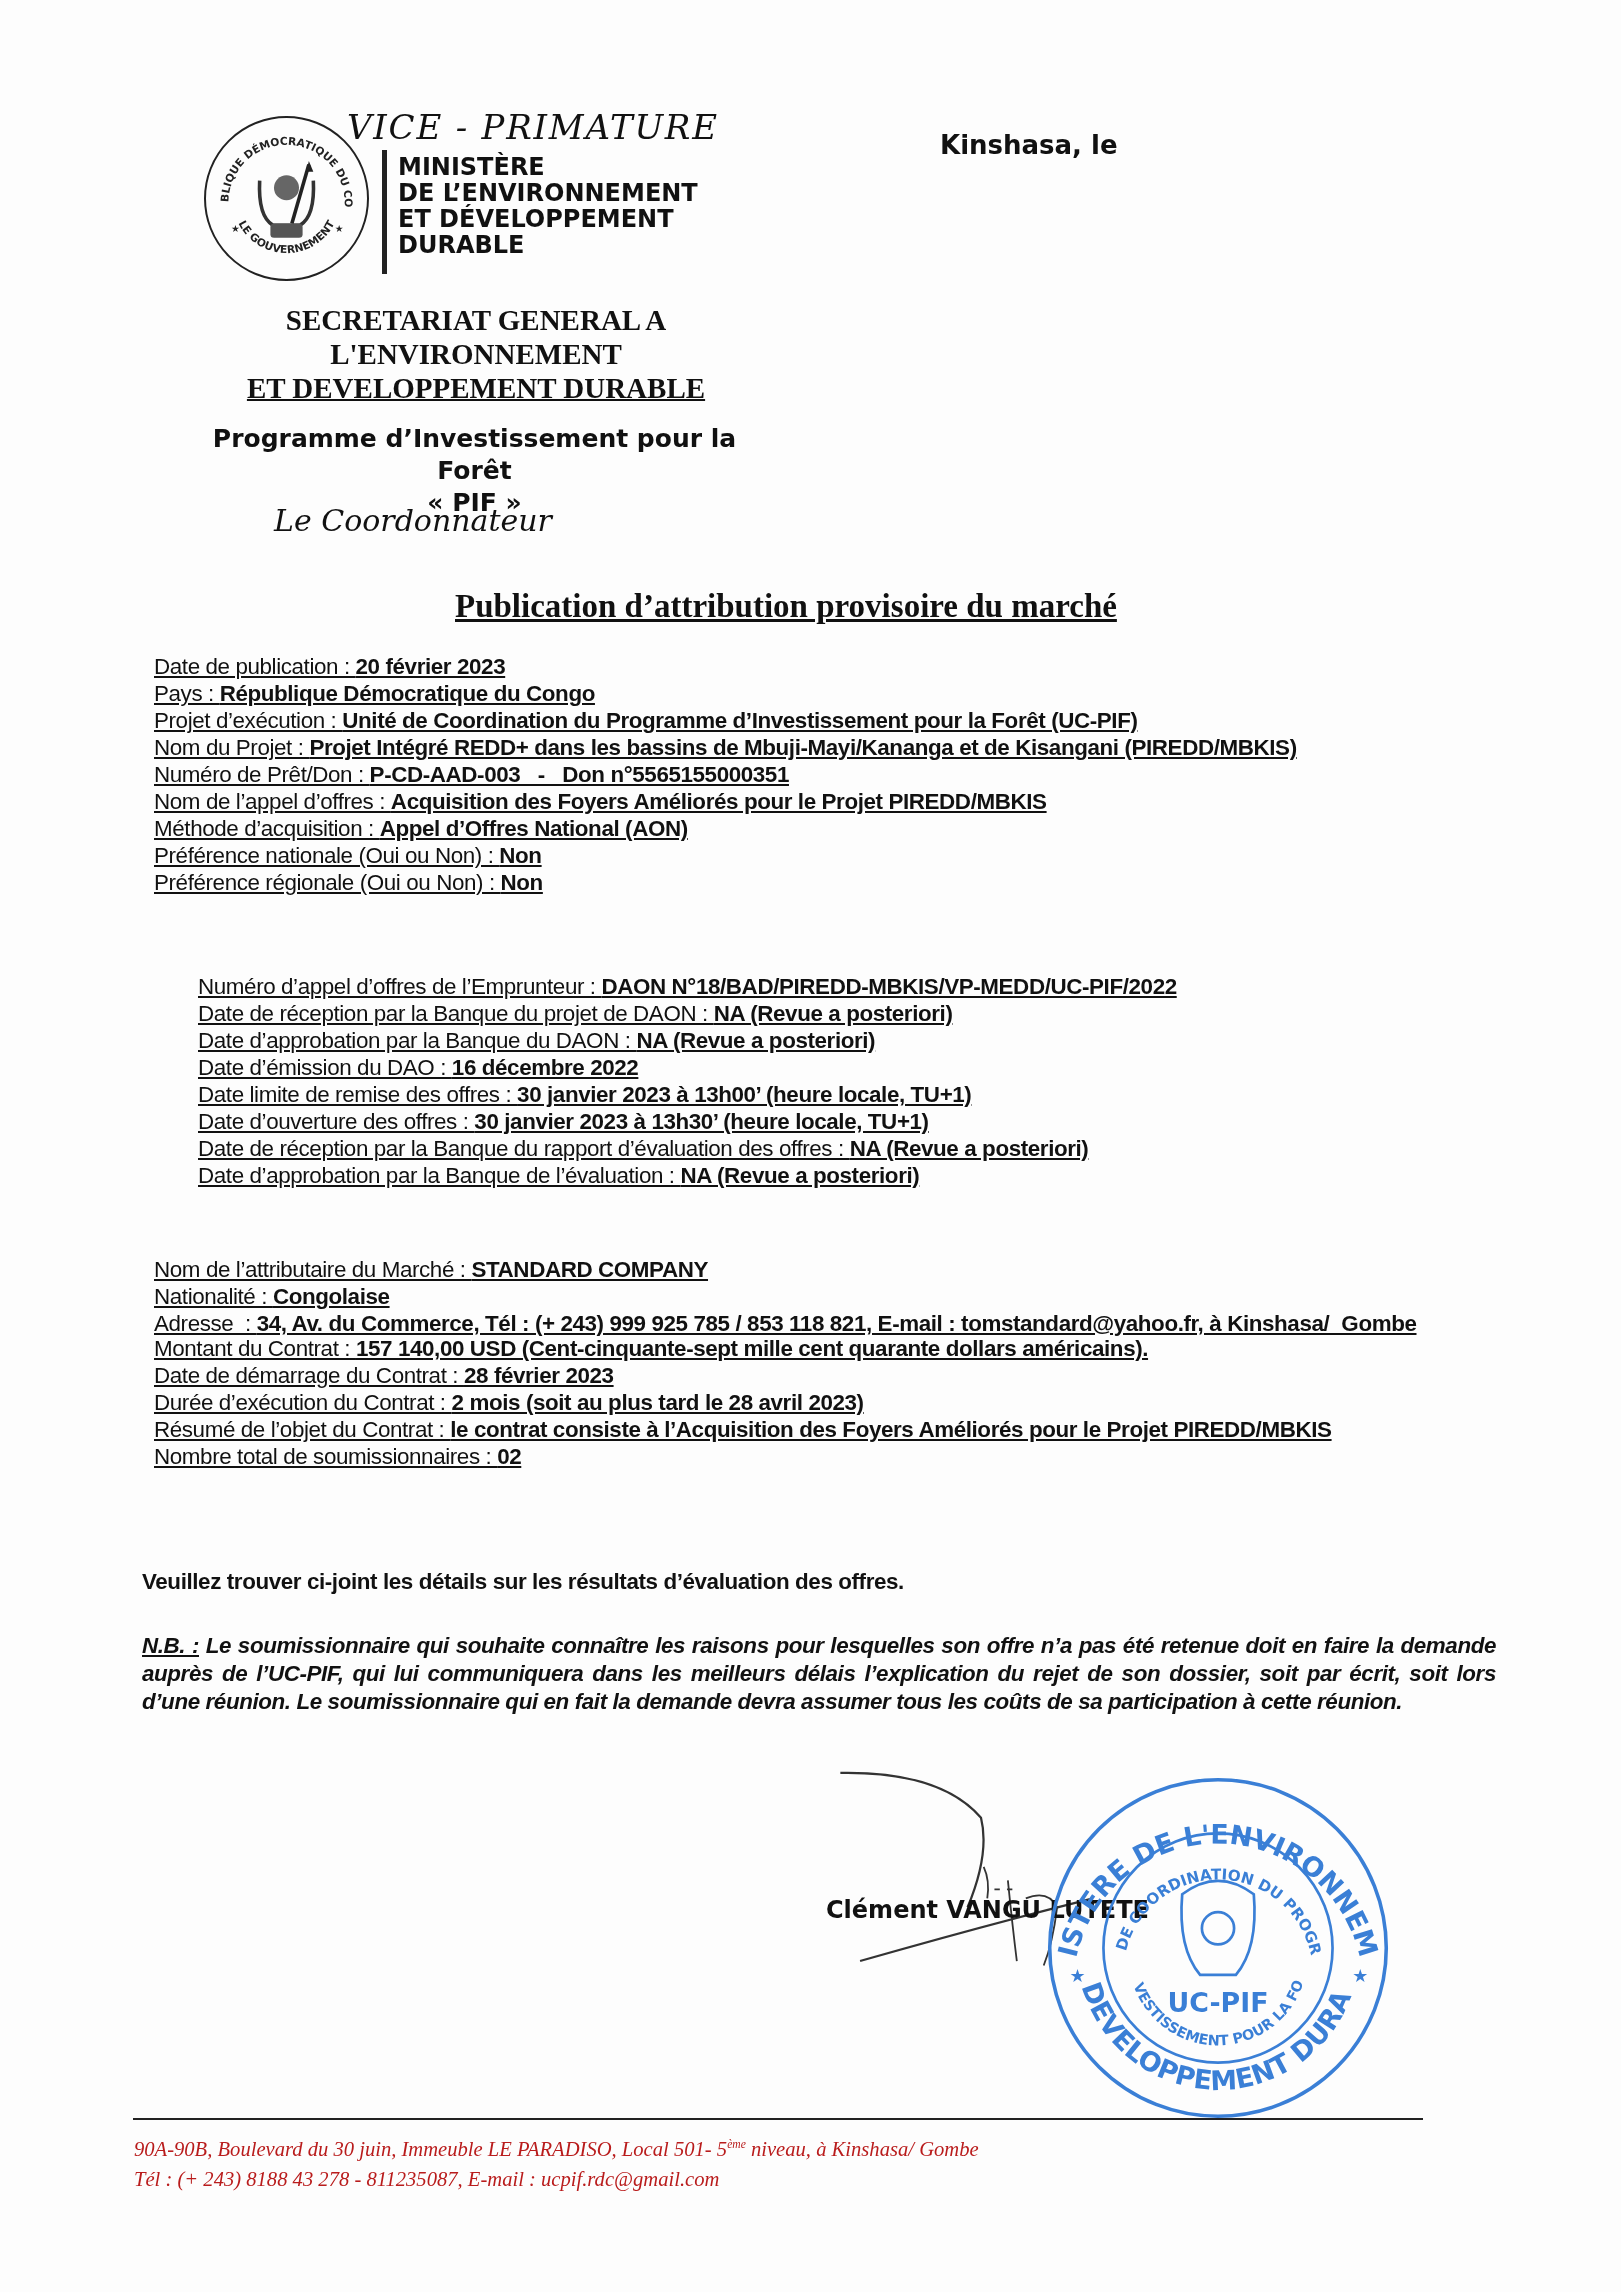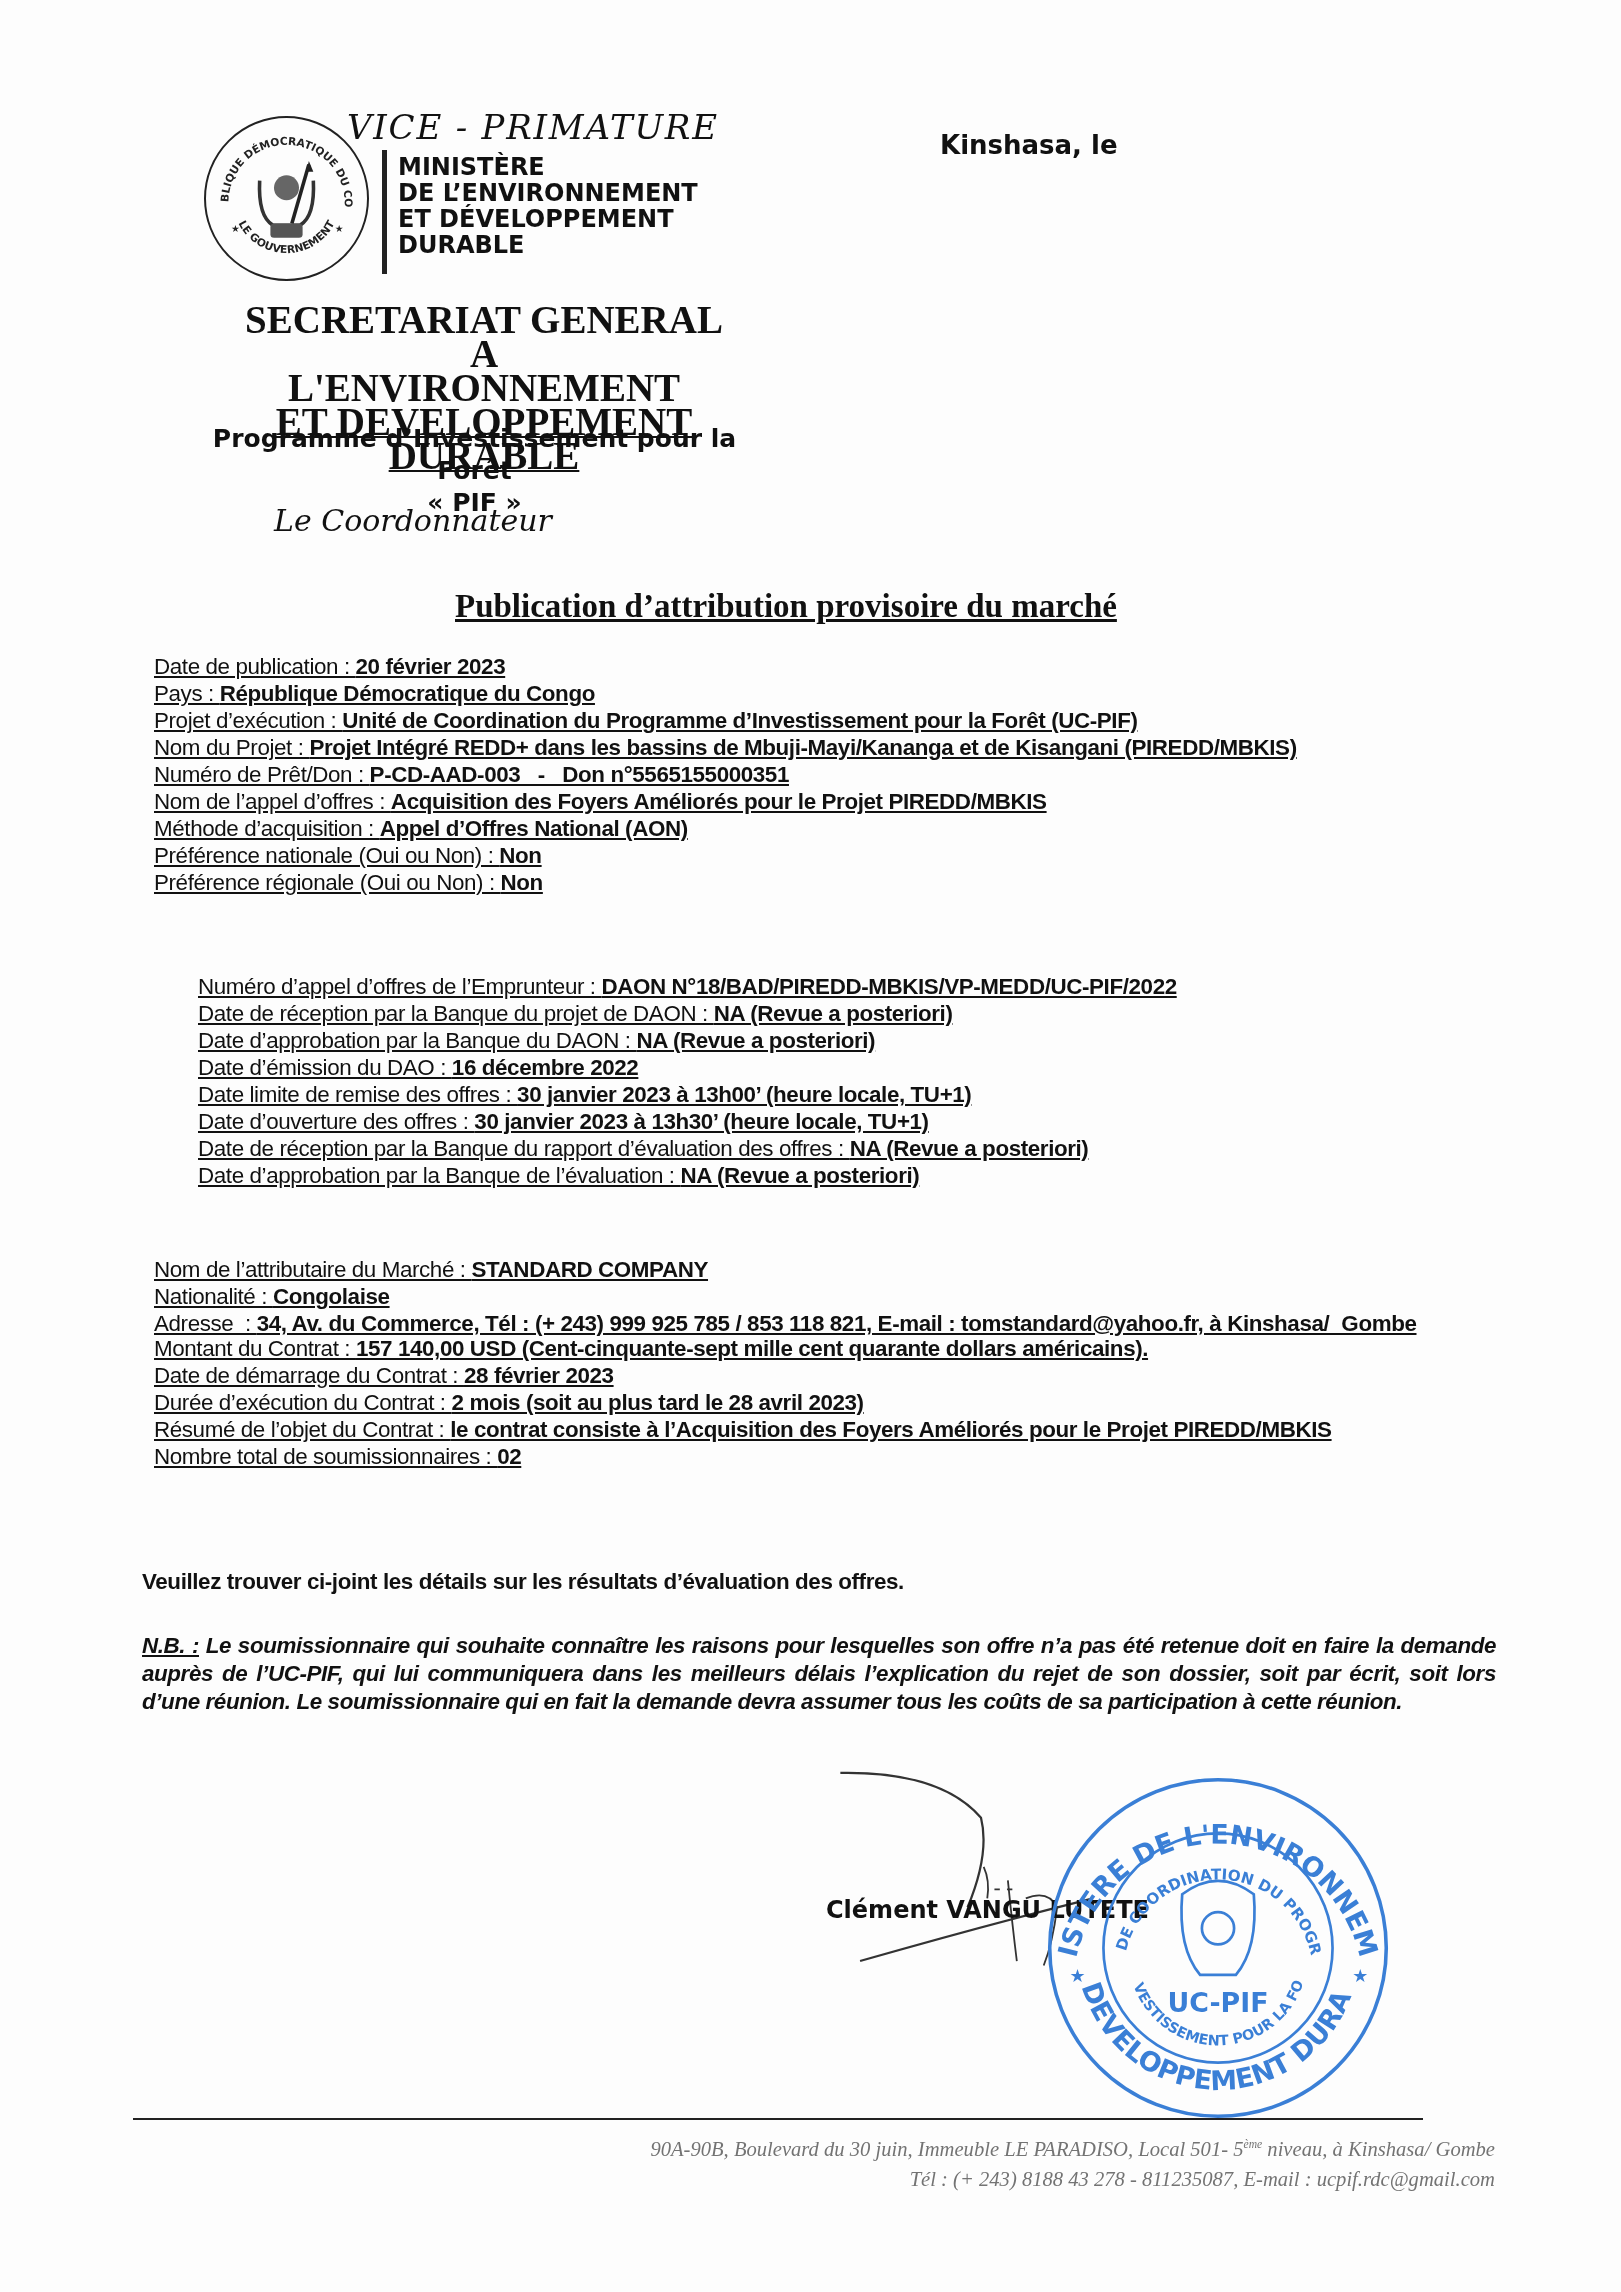--- a/index.html
+++ b/index.html
@@ -8,42 +8,42 @@
       font-family: "Liberation Sans", sans-serif; color: #111;
     }
     .abs { position: absolute; }
     
     .emblem { left: 204px; top: 116px; width: 161px; height: 161px; border: 2.7px solid #222; border-radius: 50%; }
     .emblem svg { width: 100%; height: 100%; }
     .vice { left: 347px; top: 107px; font-family: "DejaVu Serif", serif; font-style: italic; font-size: 34px; letter-spacing: 1.8px; }
     .vbar { left: 382px; top: 150px; width: 4.5px; height: 124px; background: #222; }
     .ministere { left: 398px; top: 154px; font-family: "DejaVu Sans", sans-serif; font-weight: bold; font-size: 24px; line-height: 26px; }
     .kinshasa { left: 940px; top: 130px; font-family: "DejaVu Sans", sans-serif; font-weight: bold; font-size: 26px; }
-    .sg { left: 242px; top: 303px; width: 484px; text-align: center; font-family: "Liberation Serif", serif; font-weight: bold; font-size: 39px; line-height: 34px; }
+    .sg { left: 234px; top: 303px; width: 484px; text-align: center; font-family: "Liberation Serif", serif; font-weight: bold; font-size: 29px; line-height: 34px; }
     .sg .u { text-decoration: underline; text-decoration-thickness: 1.8px; }
     .pif { left: 179px; top: 423px; width: 591px; text-align: center; font-family: "DejaVu Sans", sans-serif; font-weight: bold; font-size: 25px; line-height: 32px; }
     .coord { left: 274px; top: 503px; font-family: "DejaVu Serif", serif; font-style: italic; font-size: 30px; }
     .doc-title { left: 455px; top: 588px; font-family: "Liberation Serif", serif; font-weight: bold; font-size: 33px; text-decoration: underline; text-decoration-thickness: 2.7px; }
     
     .fields { left: 154px; width: 1325px; font-family: "Liberation Sans Narrow", "Liberation Sans", sans-serif; font-size: 22.4px; transform-origin: left top; text-decoration: underline; }
     .field { height: 27px; white-space: nowrap; letter-spacing: -0.4px; }
     .field .lbl { font-weight: normal; }
     .field .val { font-weight: bold; }
     .f1 { top: 654px; }
     .f2 { top: 974px; margin-left: 44px; }
     .f3 { top: 1257px; }
     .addr { white-space: normal; height: auto; line-height: 25px; text-align: justify; width: 1317px; }
     .note { left: 142px; top: 1569px; width: 1352px; font-size: 22.4px; font-weight: bold; letter-spacing: -0.4px; }
     .nb { left: 142px; top: 1632px; width: 1354px; font-size: 22.4px; font-weight: bold; font-style: italic; line-height: 28px; text-align: justify; letter-spacing: -0.4px; }
     .nb .nblabel { text-decoration: underline; }
     .signer { left: 826px; top: 1896px; font-family: "DejaVu Sans", sans-serif; font-weight: bold; font-size: 24px; }
     .signature { left: 833px; top: 1755px; width: 296px; height: 215px; }
     .stamp { left: 1039px; top: 1769px; width: 358px; height: 358px; }
     .footer-line { left: 133px; top: 2118px; width: 1290px; height: 1.8px; background: #222; }
-    .footer { left: 134px; top: 2130px; width: 1361px; text-align: right; font-family: "Liberation Serif", serif; font-style: italic; font-size: 20.6px; line-height: 30px; color: #737373; }
+    .footer { left: 134px; top: 2130px; width: 1361px; text-align: left; font-family: "Liberation Serif", serif; font-style: italic; font-size: 20.6px; line-height: 30px; color: #b91c1c; }
     .footer sup { font-size: 11.6px; }
   </style>
 </head>
 <body>
 
 <div class="abs emblem">
   <svg viewBox="0 0 180 180">
     <defs>
       <path id="topArc" d="M 25 95 A 65 65 0 0 1 155 95"></path>
       <path id="botArc" d="M 35 115 A 60 60 0 0 0 145 115"></path>

